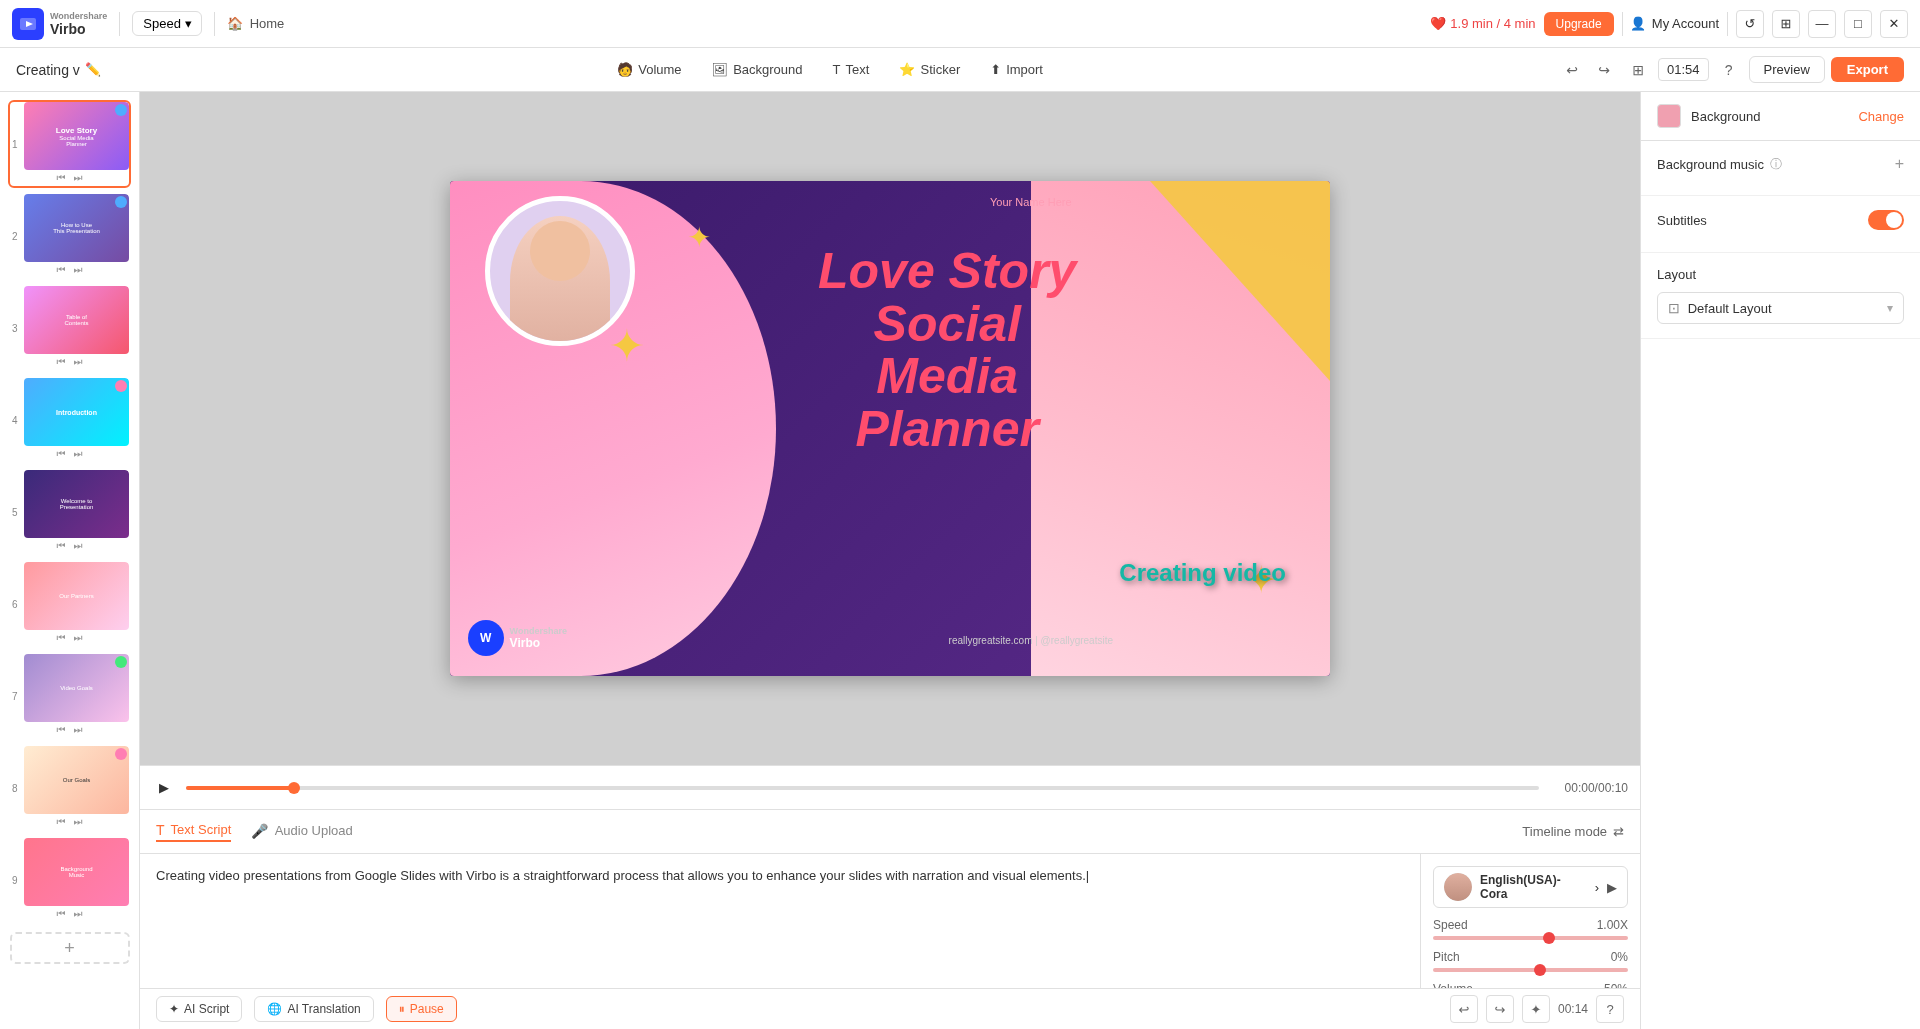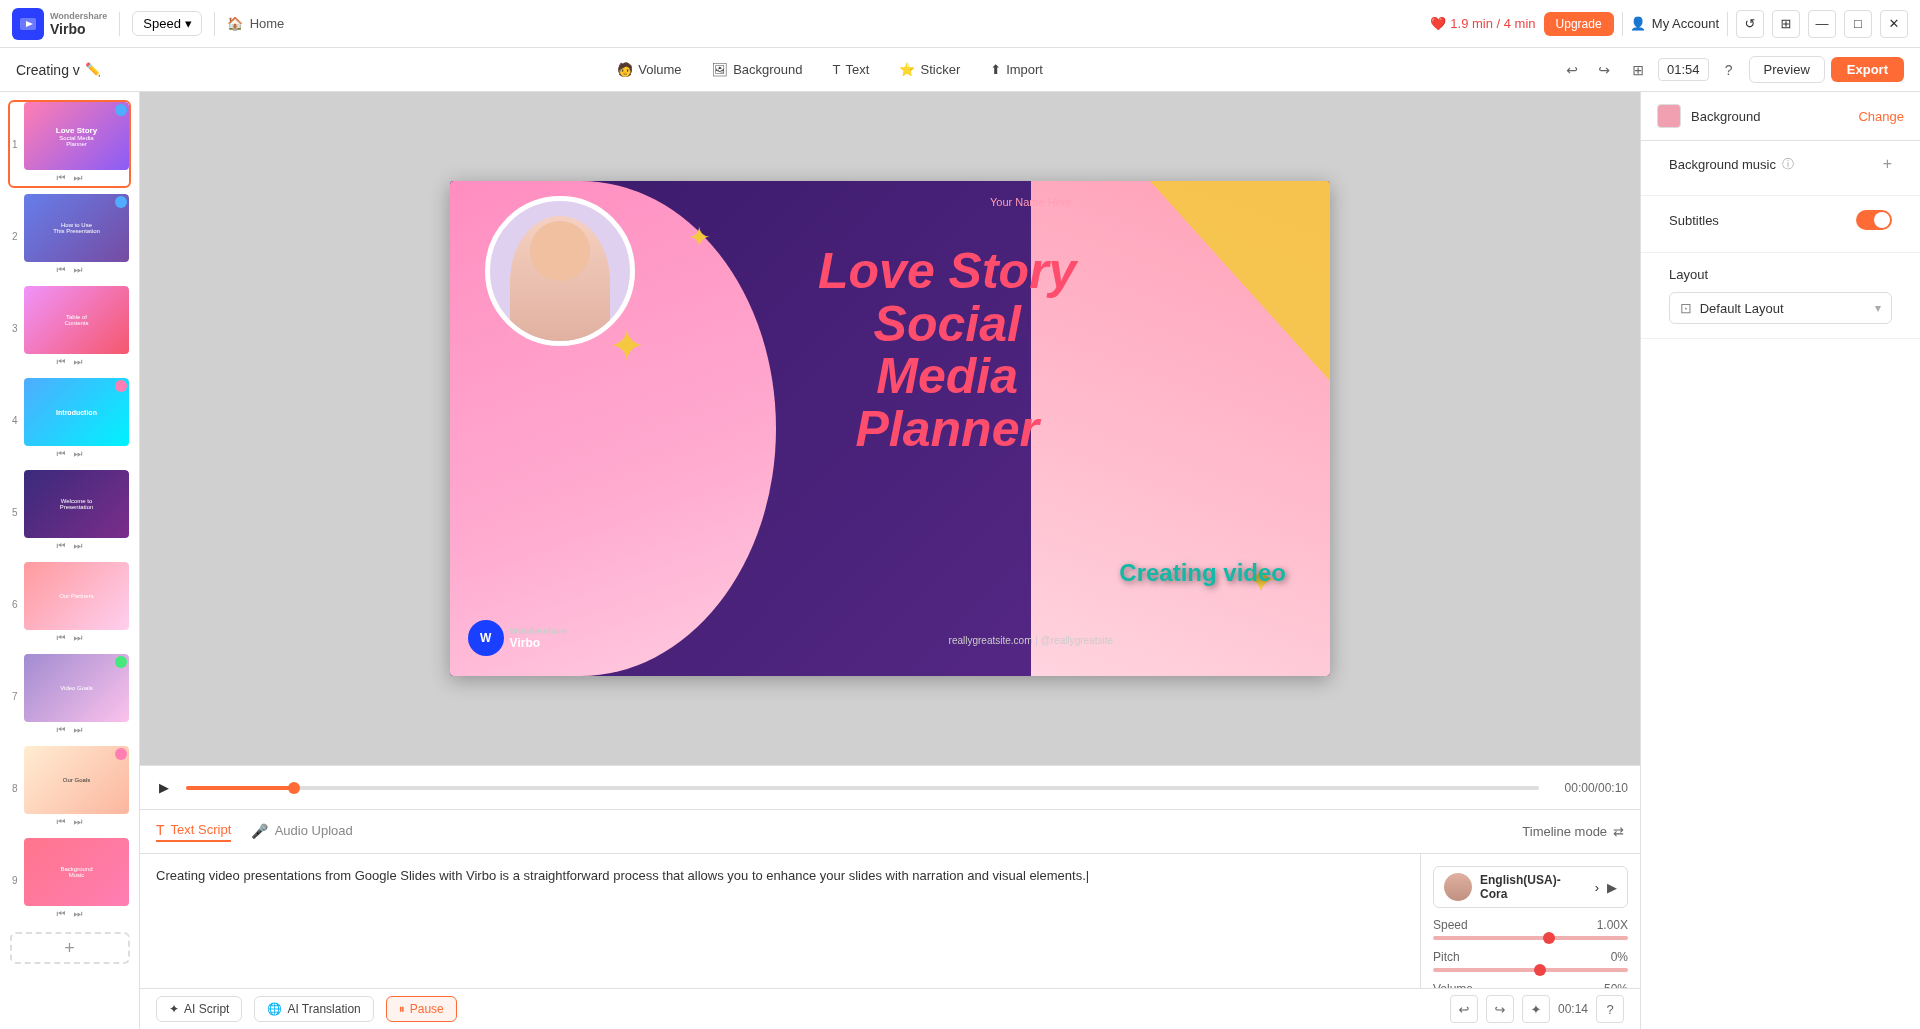--- a/index.html
+++ b/index.html
@@ -85,21 +85,21 @@
     .bottom-btn.active { background: #fff3f0; border-color: #ff6b35; color: #ff6b35; }
     .bottom-right { margin-left: auto; display: flex; align-items: center; gap: 8px; font-size: 12px; color: #666; }
     .bottom-icon-btn { width: 28px; height: 28px; display: flex; align-items: center; justify-content: center; border-radius: 4px; cursor: pointer; border: 1px solid #ddd; background: #fff; font-size: 13px; }
 
     
     .right-panel { width: 280px; background: #fff; border-left: 1px solid #e0e0e0; overflow-y: auto; display: flex; flex-direction: column; }
     .right-panel-header { display: flex; align-items: center; padding: 12px 16px; border-bottom: 1px solid #e0e0e0; gap: 10px; }
     .bg-color-swatch { width: 24px; height: 24px; border-radius: 4px; border: 1px solid #ddd; }
     .bg-label { font-size: 13px; color: #333; font-weight: 500; flex: 1; }
     .change-btn { color: #ff6b35; font-size: 13px; cursor: pointer; font-weight: 500; }
-    .section { padding: 14px 28px; border-bottom: 1px solid #f0f0f0; }
+    .section { padding: 14px 16px; border-bottom: 1px solid #f0f0f0; }
     .section-title { font-size: 13px; color: #333; font-weight: 500; display: flex; align-items: center; gap: 6px; }
     .info-icon { color: #aaa; font-size: 12px; cursor: pointer; }
     .add-icon { margin-left: auto; color: #999; font-size: 16px; cursor: pointer; }
     .section-header { display: flex; align-items: center; justify-content: space-between; margin-bottom: 8px; }
     .toggle { width: 36px; height: 20px; background: #ff6b35; border-radius: 10px; position: relative; cursor: pointer; }
     .toggle-knob { position: absolute; right: 2px; top: 2px; width: 16px; height: 16px; background: #fff; border-radius: 50%; }
     .layout-select { display: flex; align-items: center; gap: 8px; border: 1px solid #ddd; border-radius: 6px; padding: 7px 10px; cursor: pointer; background: #fff; }
     .layout-icon { color: #888; font-size: 14px; }
     .layout-label { font-size: 13px; color: #333; flex: 1; }
     .layout-arrow { color: #aaa; font-size: 12px; }

